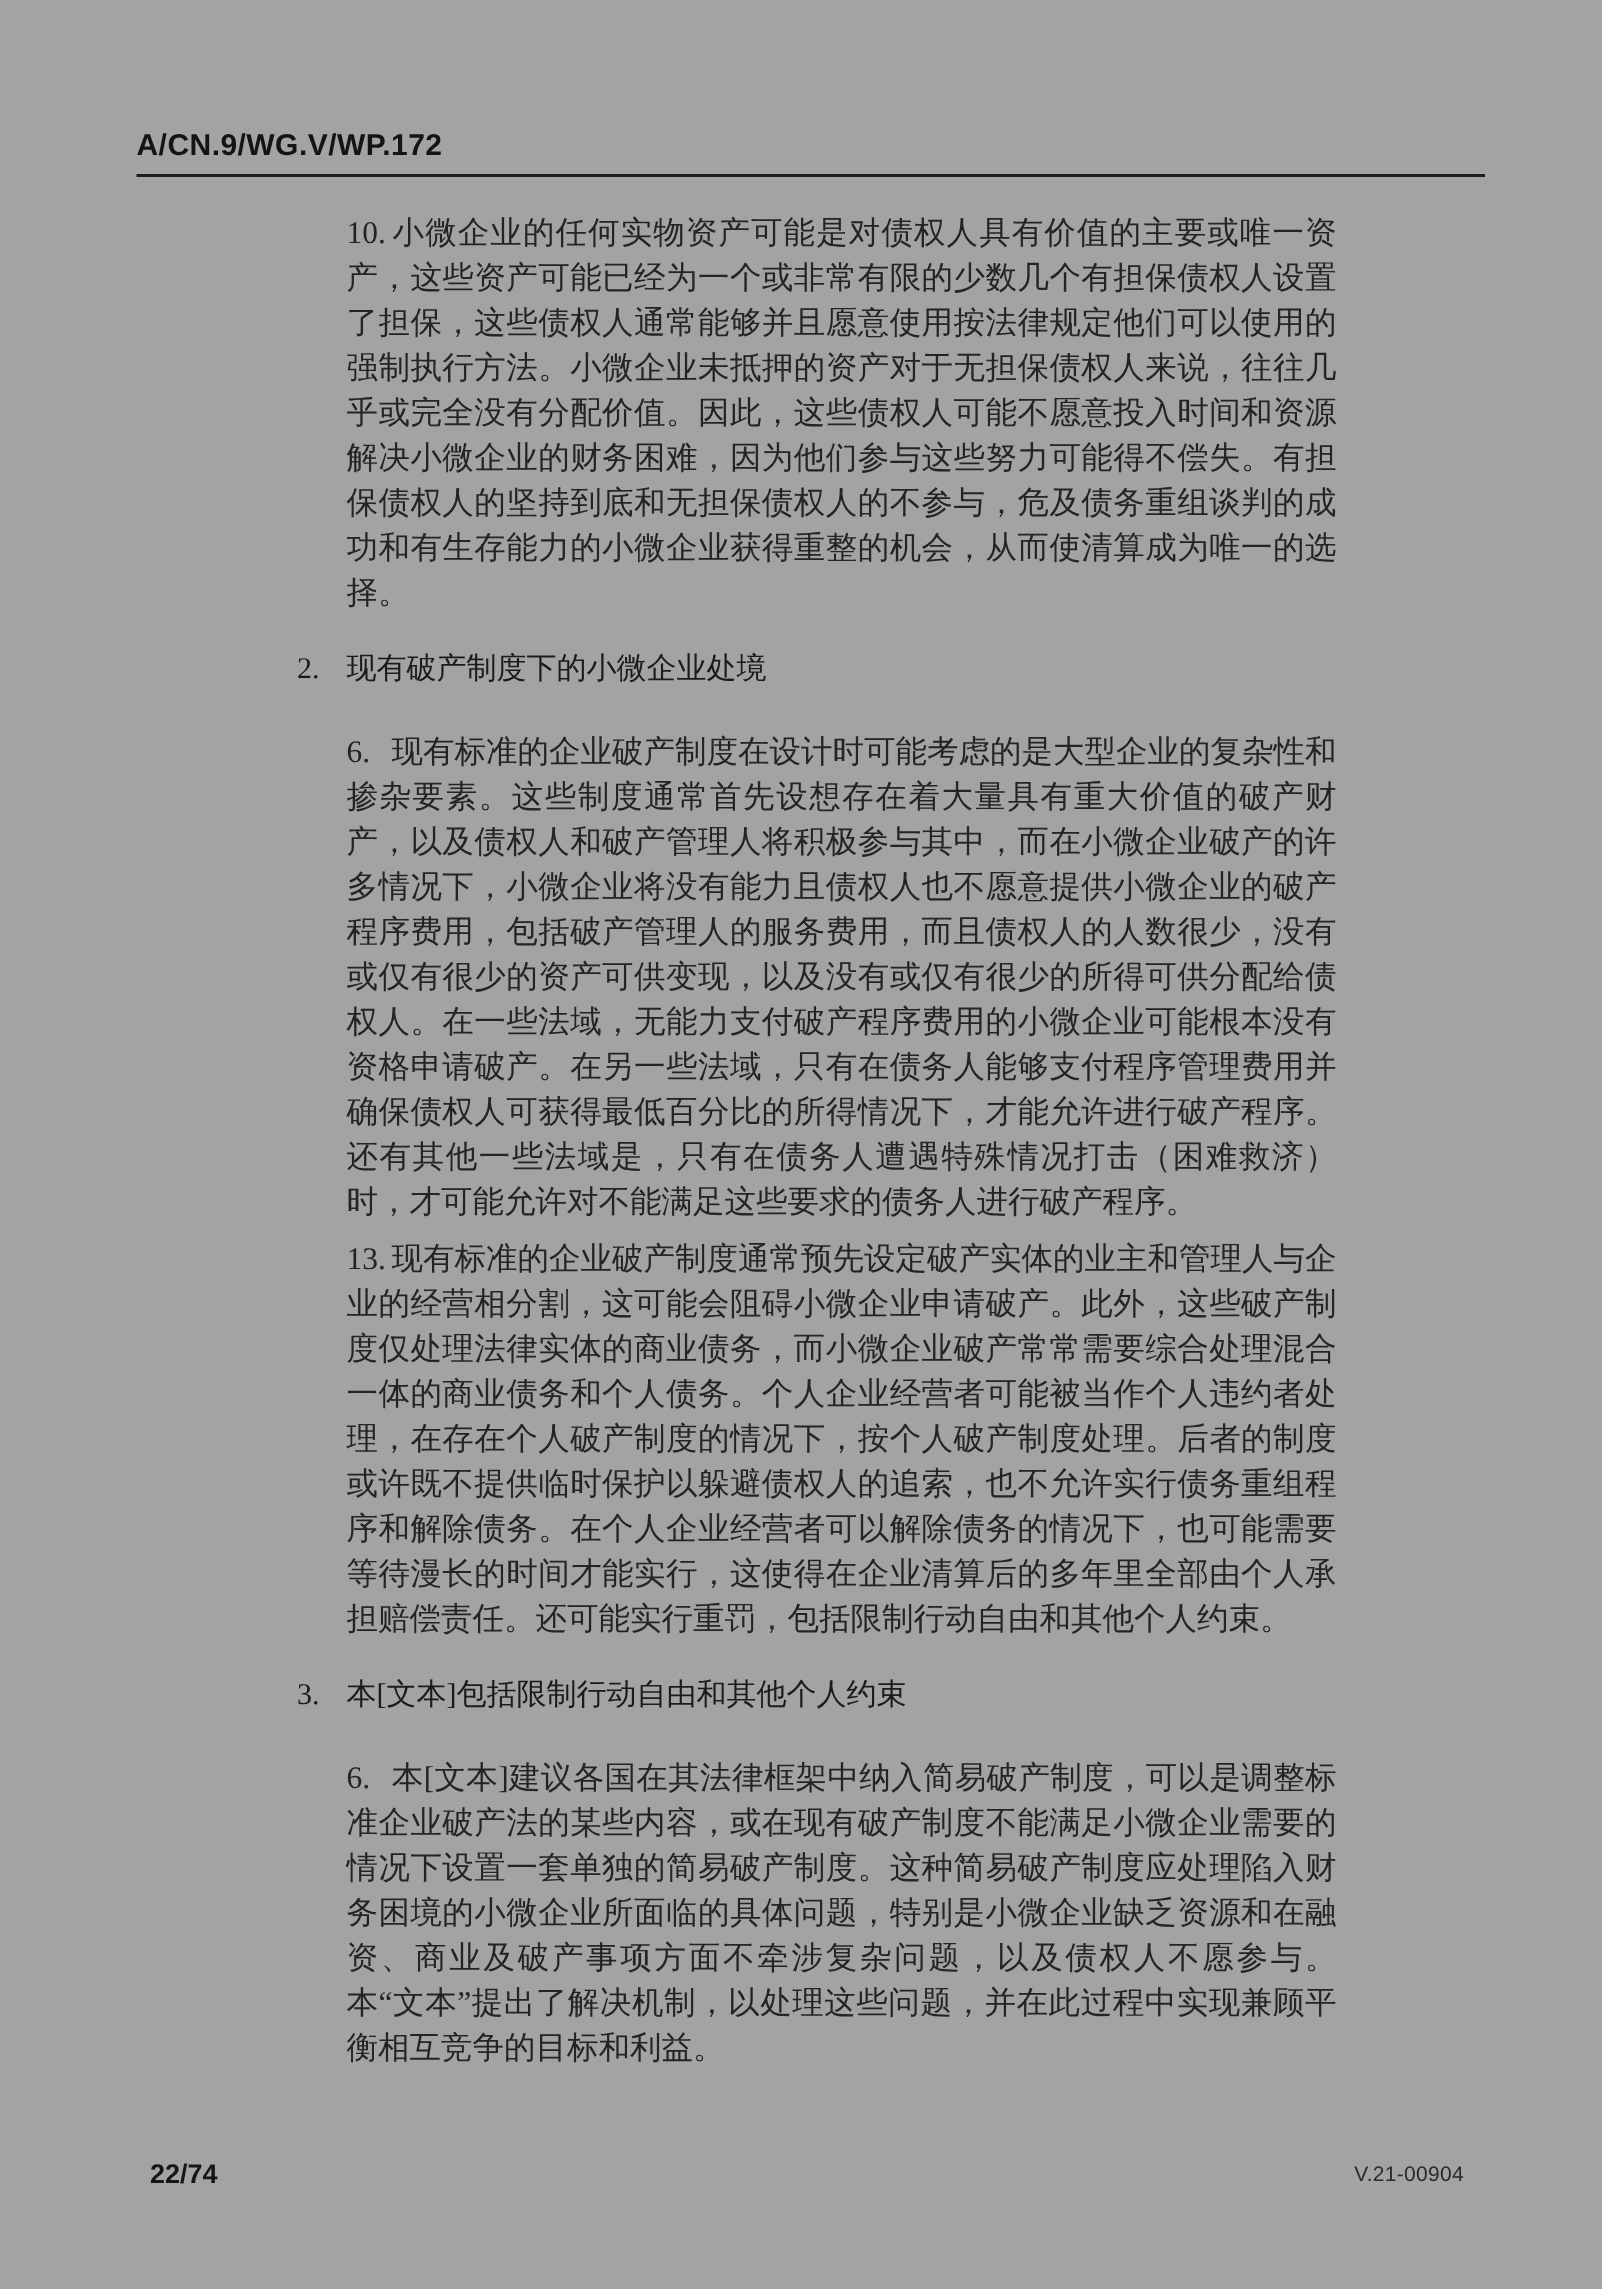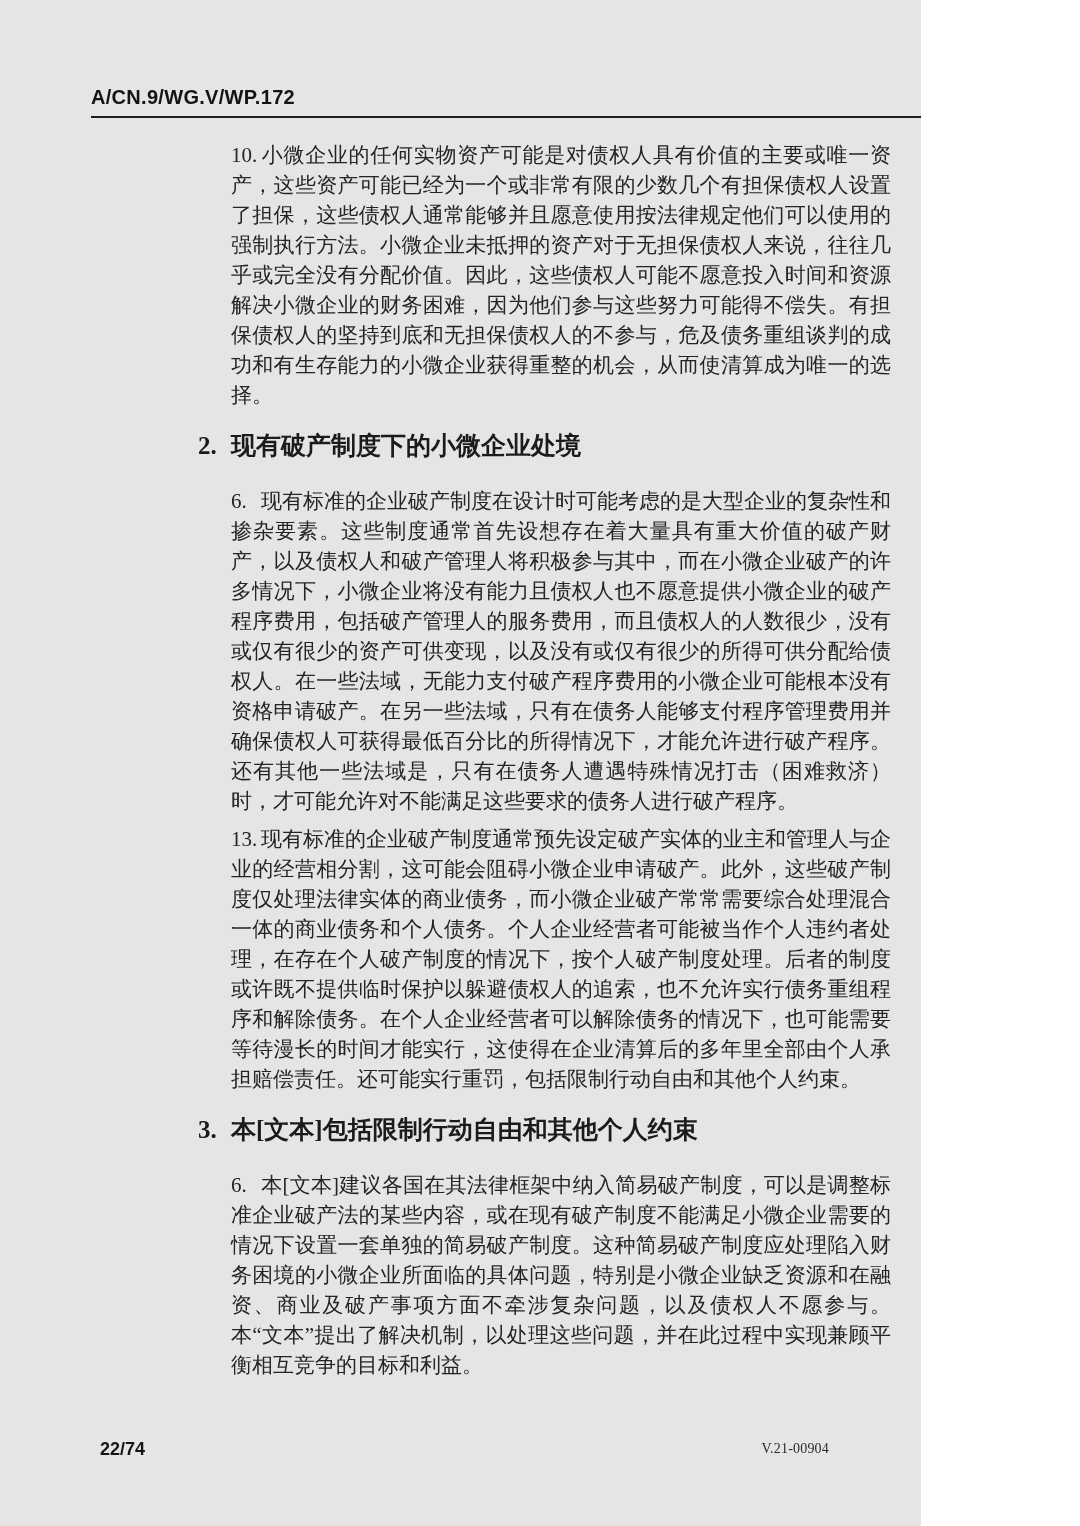--- a/index.html
+++ b/index.html
@@ -1,21 +1,21 @@
 <!DOCTYPE html>
 <html><head>
 <meta charset="utf-8">
 <style>
   * { margin: 0; padding: 0; box-sizing: border-box; }
   html, body { background: #ffffff; }
   .page {
     position: relative;
-    width: 921px;
+    width: 1068px;
     height: 1526px;
-    background: #e5e5e5;
+    background: #a3a3a3;
     overflow: hidden;
     font-family: "Liberation Serif", "DejaVu Serif", serif;
     color: #222222;
   }
   
   .header {
     position: absolute;
     left: 91px;
     top: 86px;
     width: 899px;
@@ -47,22 +47,22 @@
   .para {
     padding-left: 33px;
     margin-bottom: 8px;
     font-family: Liberation Serif, serif;
   }
   .pnum {
     display: inline-block;
     min-width: 30px;
   }
   .heading {
-    font-weight: bold;
-    font-size: 25px;
+    font-weight: normal;
+    font-size: 20px;
     line-height: 30px;
     margin: 21px 0 25px 0;
     color: #1b1b1b;
   }
   .hnum {
     display: inline-block;
     width: 33px;
   }
   
   .footer {
@@ -78,21 +78,21 @@
     top: 2px;
     font-family: "Liberation Sans", "DejaVu Sans", sans-serif;
     font-weight: bold;
     font-size: 18px;
     color: #161616;
   }
   .doc-code {
     position: absolute;
     right: 92px;
     top: 4px;
-    font-family: Liberation Serif, serif;
+    font-family: Liberation Sans, sans-serif;
     font-size: 14px;
     letter-spacing: 0.2px;
     color: #2a2a2a;
   }
 </style>
 </head>
 <body>
 
 <div class="page">
 

